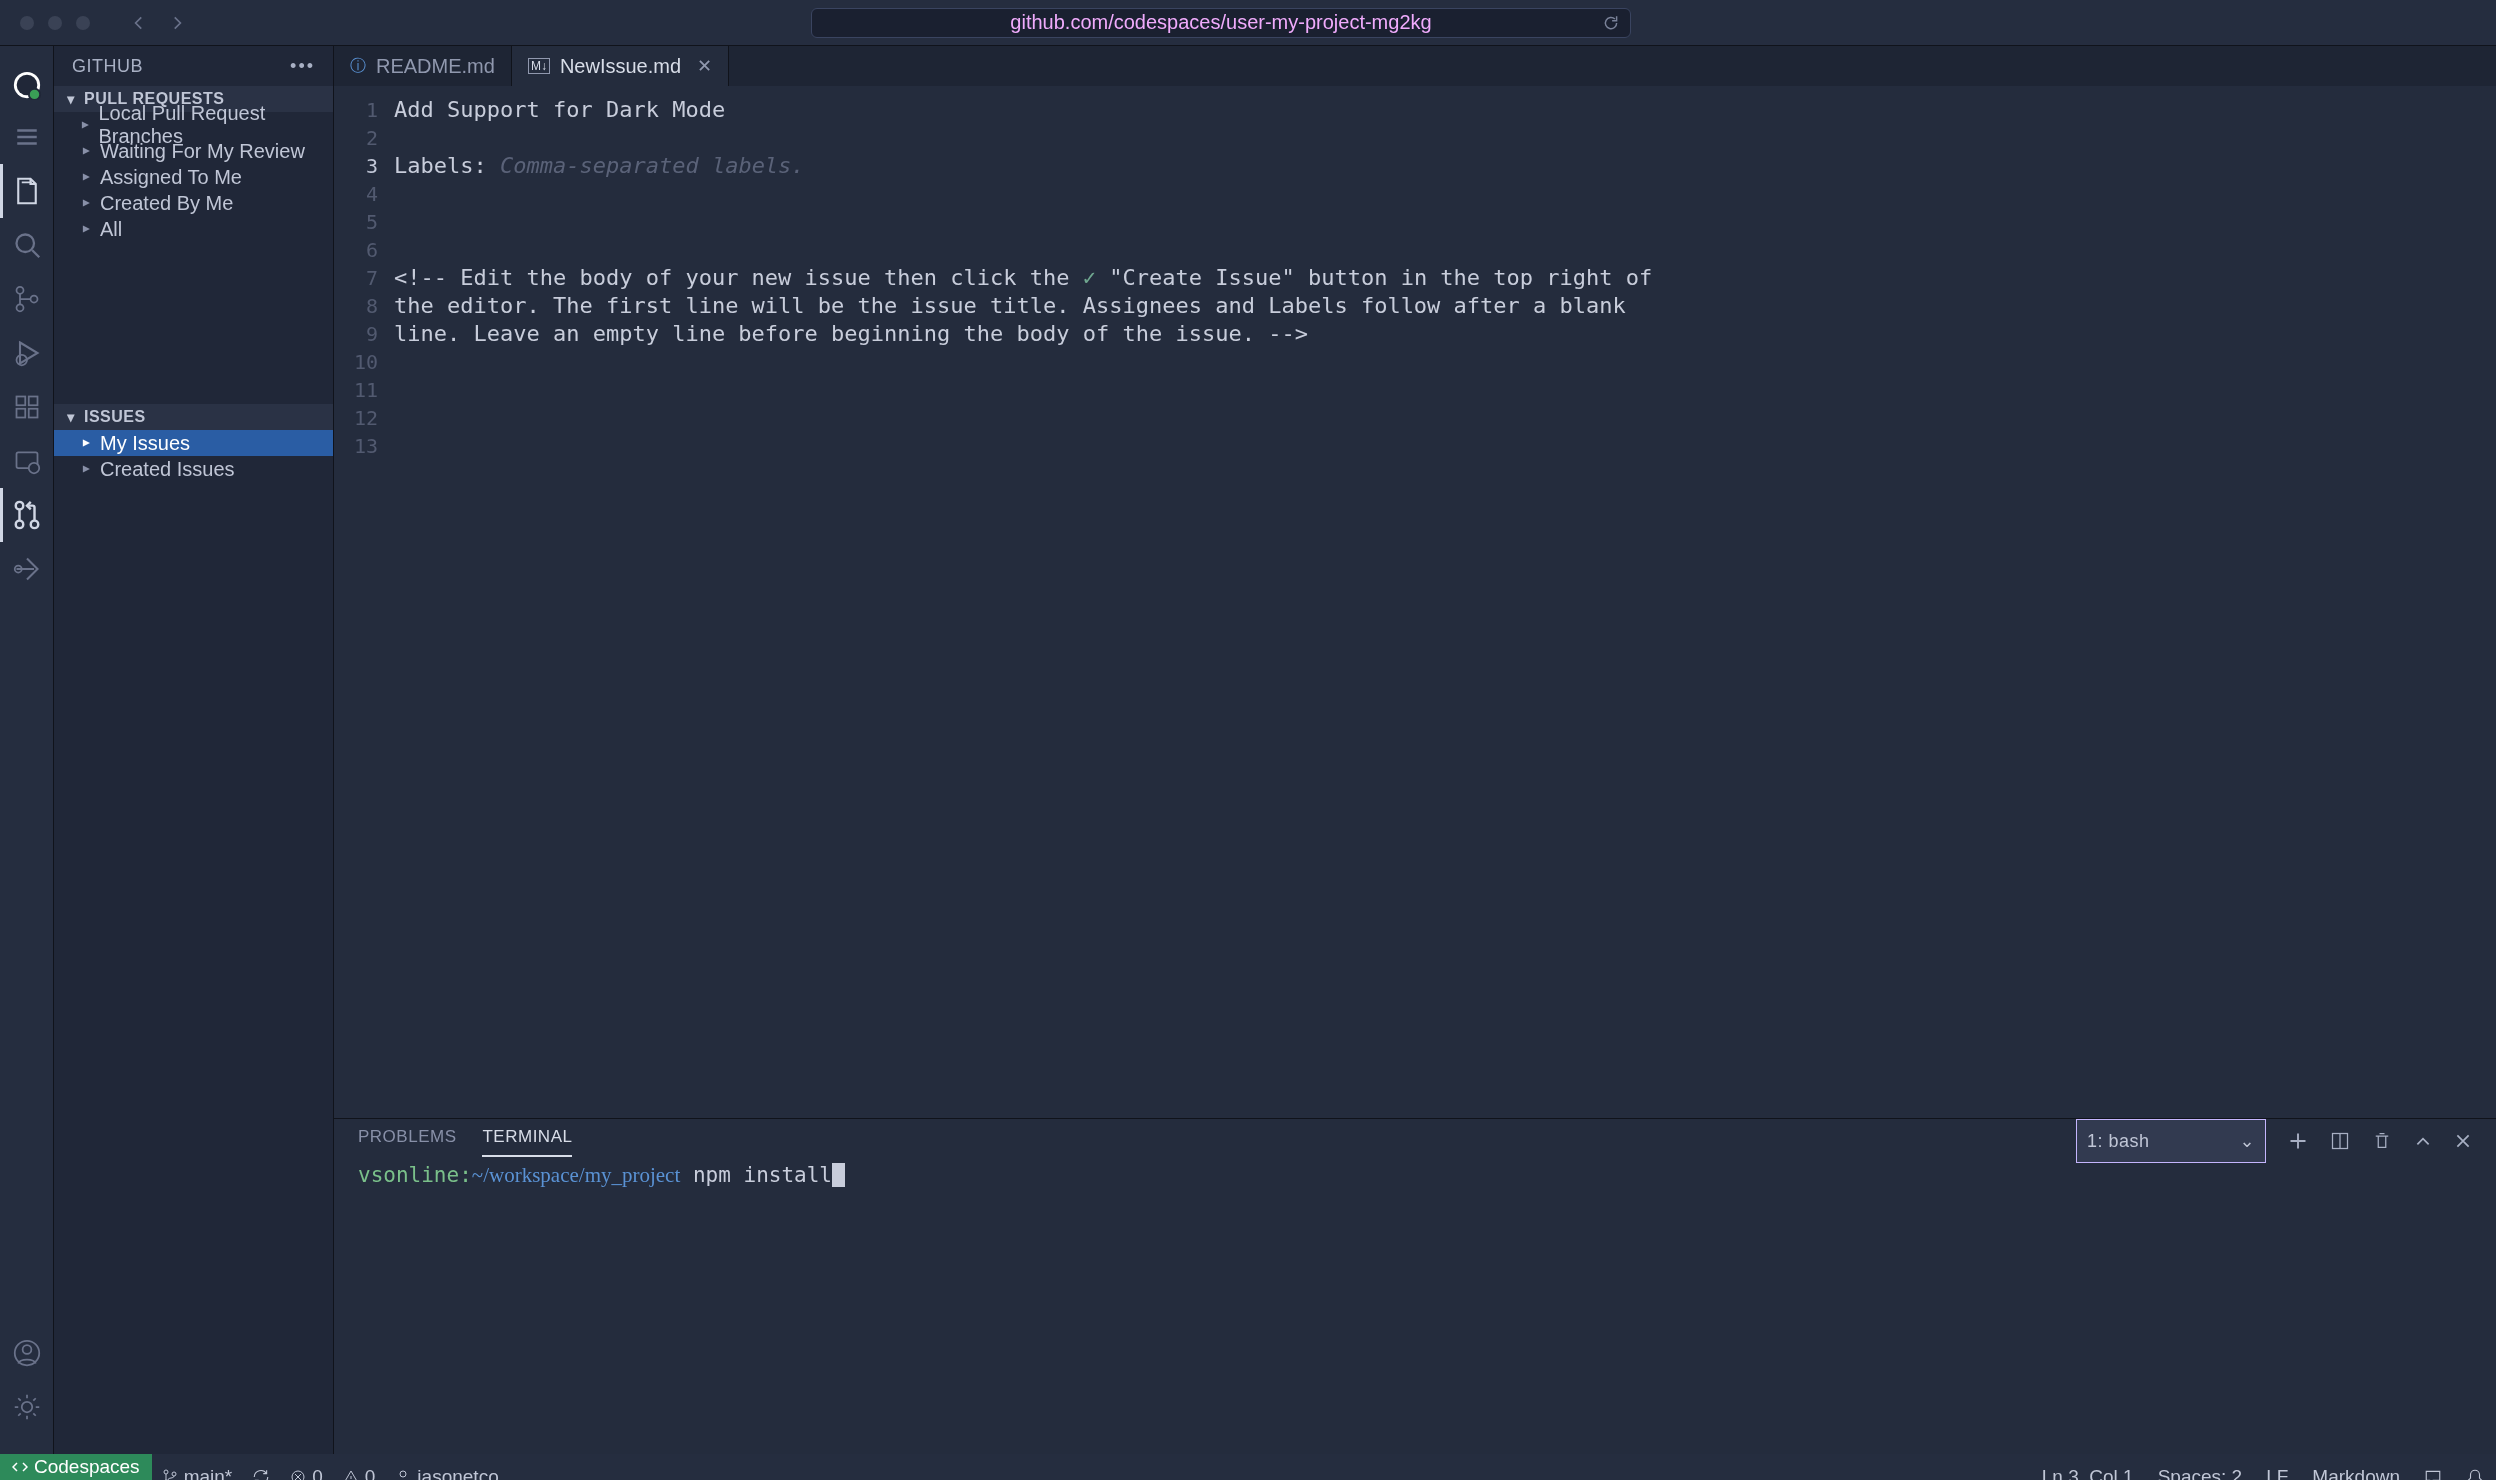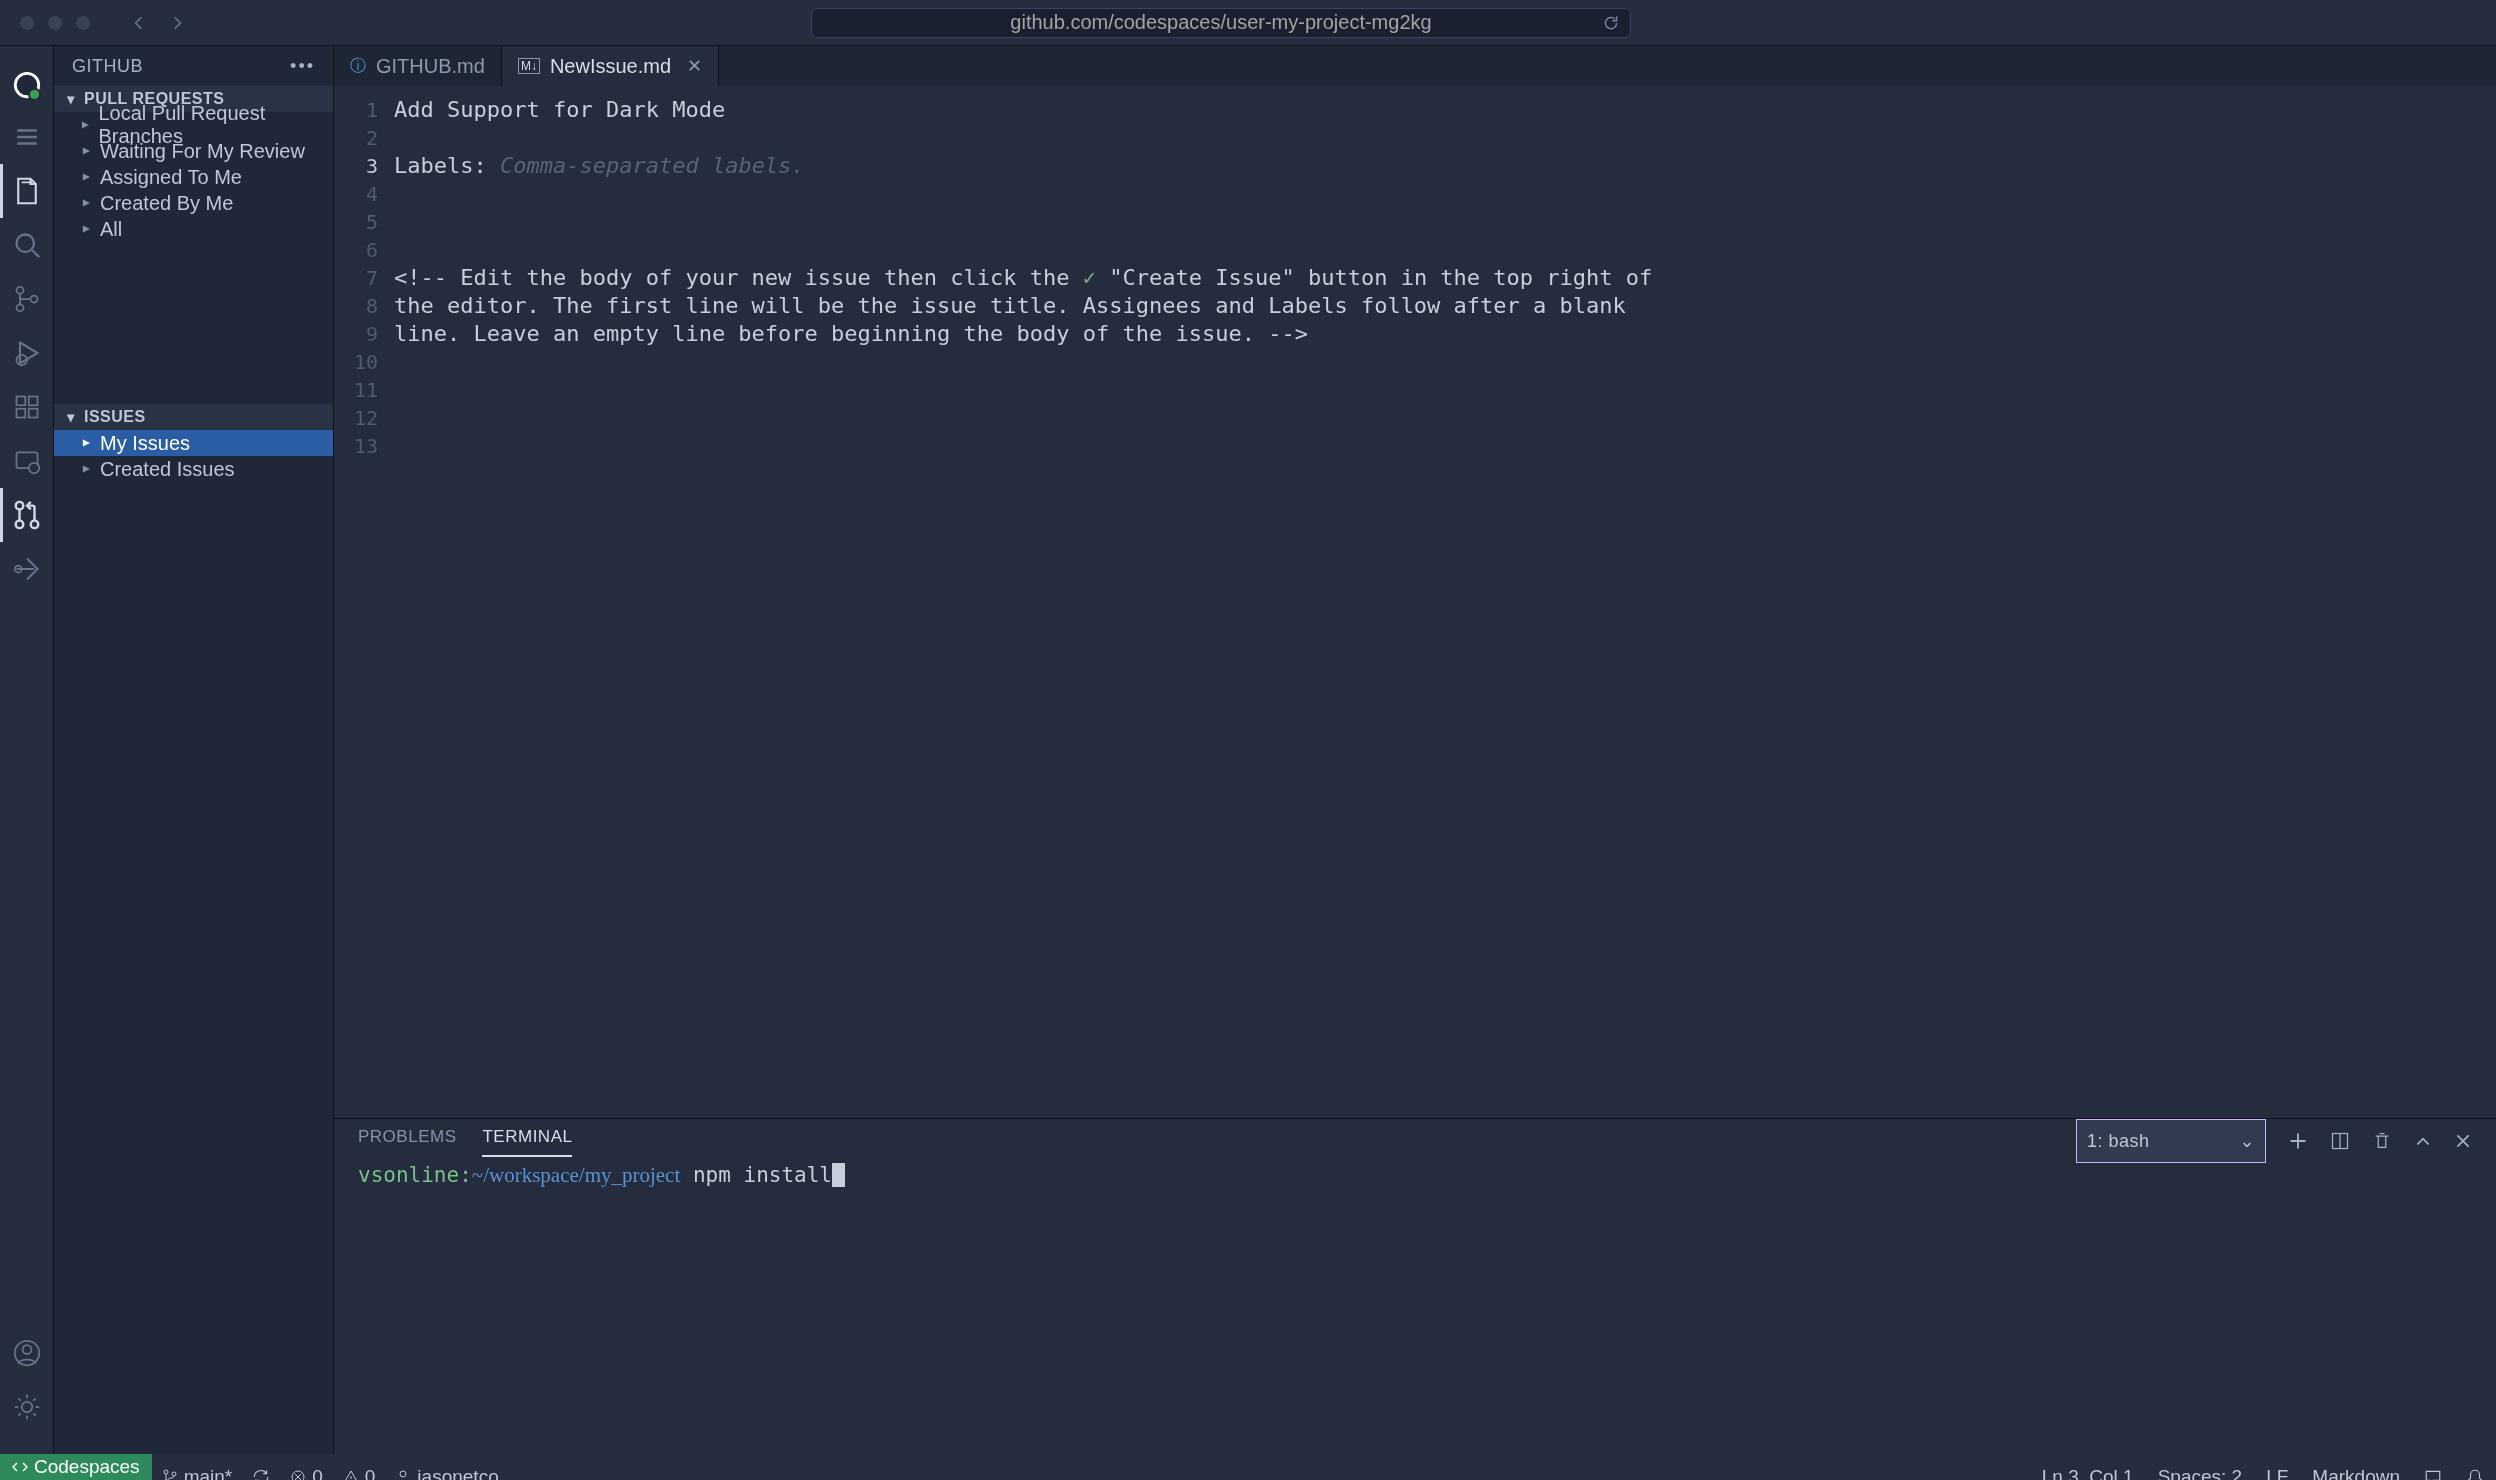--- a/index.html
+++ b/index.html
@@ -30,21 +30,21 @@
   flex: 1;
   max-width: 820px;
   margin: 0 auto;
   background: #1a2030;
   border: 1px solid #3a4460;
   border-radius: 6px;
   height: 30px;
   display: flex;
   align-items: center;
   justify-content: center;
-  color: #a3a3a3;
+  color: #f0abfc;
   font-size: 20px;
   position: relative;
 }
 .reload-icon { position: absolute; right: 10px; color: #7a8299; }
 
 
 .main-layout { display: flex; height: calc(100% - 46px - 26px); }
 
 
 .activity-bar {
@@ -374,21 +374,21 @@
         <span>Created Issues</span>
       </div>
     <div style="flex:6"></div>
   </div>
 
   <div class="editor-area">
 
     <div class="tab-bar">
       <div class="tab">
         <span class="tab-icon icon-info">ⓘ</span>
-        <span>GITHUB.md</span>
+        <span>README.md</span>
       </div>
       <div class="tab active">
         <span class="tab-icon" style="font-size:12px;border:1px solid #9098ae;padding:0 2px;">M↓</span>
         <span>NewIssue.md</span>
         <span class="tab-close">✕</span>
       </div>
     </div>
 
     <div class="editor">
       <div class="gutter">

